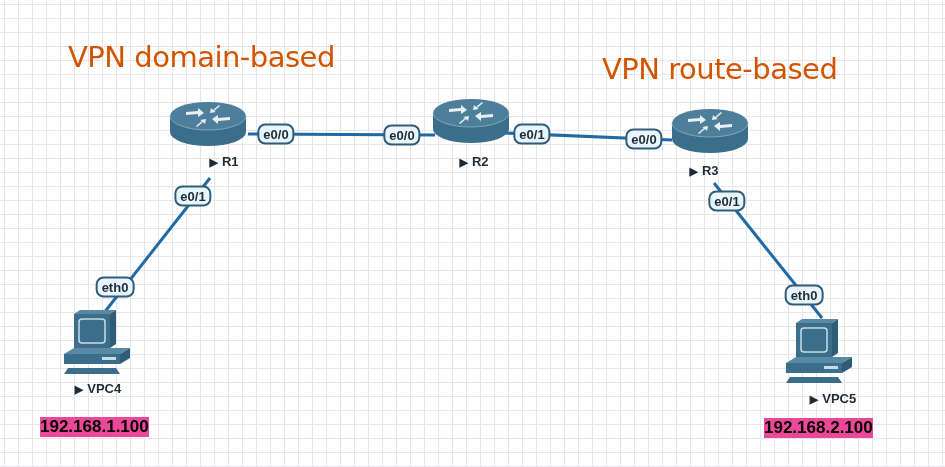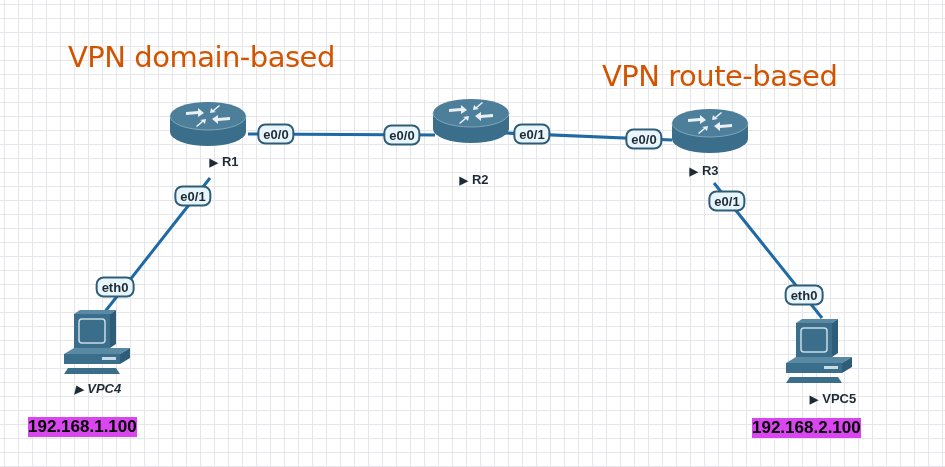--- a/index.html
+++ b/index.html
@@ -25,35 +25,35 @@
       transform: translate(-50%, -50%);
     }
     .node { position: absolute; }
     .nodename {
       position: absolute; font-size: 13px; font-weight: bold; color: #1d2b36;
       white-space: nowrap; transform: translateX(-50%);
     }
     .nodename .play { display: inline-block; font-size: 11px; margin-right: 4px; color: #1d2b36; }
     .ip {
       position: absolute; font-size: 17px; font-weight: bold; color: #000;
-      white-space: nowrap; background: #d946ef;
+      white-space: nowrap; background: #ec4899; margin-left: 12px;
     }
   </style>
 </head>
 <body>
 
 <svg class="links" width="945" height="467">
   <line x1="248" y1="134" x2="435" y2="135" stroke="#1f6aa5" stroke-width="3"></line>
   <line x1="505" y1="133" x2="672" y2="140" stroke="#1f6aa5" stroke-width="3"></line>
   <line x1="210" y1="178" x2="100" y2="318" stroke="#1f6aa5" stroke-width="3"></line>
   <line x1="714" y1="183" x2="822" y2="318" stroke="#1f6aa5" stroke-width="3"></line>
 </svg>
 
 <div class="title" style="left:68px; top:40px;text-align:center;">VPN domain-based</div>
-<div class="title" style="left:602px; top:59px;">VPN route-based</div>
+<div class="title" style="left:602px; top:52px;">VPN route-based</div>
 
 <svg width="0" height="0" style="position:absolute">
   <defs>
     <g id="router-shape">
       <path d="M2 16 L2 32 A38 14 0 0 0 78 32 L78 16 Z" fill="#3a6e8a"></path>
       <ellipse cx="40" cy="16" rx="38" ry="14" fill="#4d7f9a"></ellipse>
       <path d="M2 16 A38 14 0 0 0 78 16" fill="none" stroke="#7fa6bb" stroke-width="1"></path>
       <g fill="#e8f0f4">
         <polygon points="18,12 30,11 30,8 36,13 30,17 30,14 18,15"></polygon>
         <polygon points="62,20 50,21 50,24 44,19 50,15 50,18 62,17"></polygon>
@@ -82,39 +82,39 @@
 </div>
 <div class="nodename" style="left:224px; top:154px;">
   <span class="play">▶</span><span>R1</span>
 </div>
 
 <div class="node" style="left:431px; top:97px;">
   <svg width="80" height="48">
       <use href="#router-shape"></use>
     </svg>
 </div>
-<div class="nodename" style="left:474px; top:172px;">
+<div class="nodename" style="left:474px; top:154px;">
   <span class="play">▶</span><span>R2</span>
 </div>
 
 <div class="node" style="left:670px; top:107px;">
   <svg width="80" height="48">
       <use href="#router-shape"></use>
     </svg>
 </div>
 <div class="nodename" style="left:704px; top:163px;">
   <span class="play">▶</span><span>R3</span>
 </div>
 
 <div class="node" style="left:64px; top:310px;">
   <svg width="70" height="66">
       <use href="#pc-shape"></use>
     </svg>
 </div>
-<div class="nodename" style="left:98px; top:381px;font-style:italic;">
+<div class="nodename" style="left:98px; top:381px;">
   <span class="play">▶</span><span>VPC4</span>
 </div>
 <div class="ip" style="left:28px; top:417px;">192.168.1.100</div>
 
 <div class="node" style="left:786px; top:319px;">
   <svg width="70" height="66">
       <use href="#pc-shape"></use>
     </svg>
 </div>
 <div class="nodename" style="left:821px; top:391px;padding-left:24px;">

